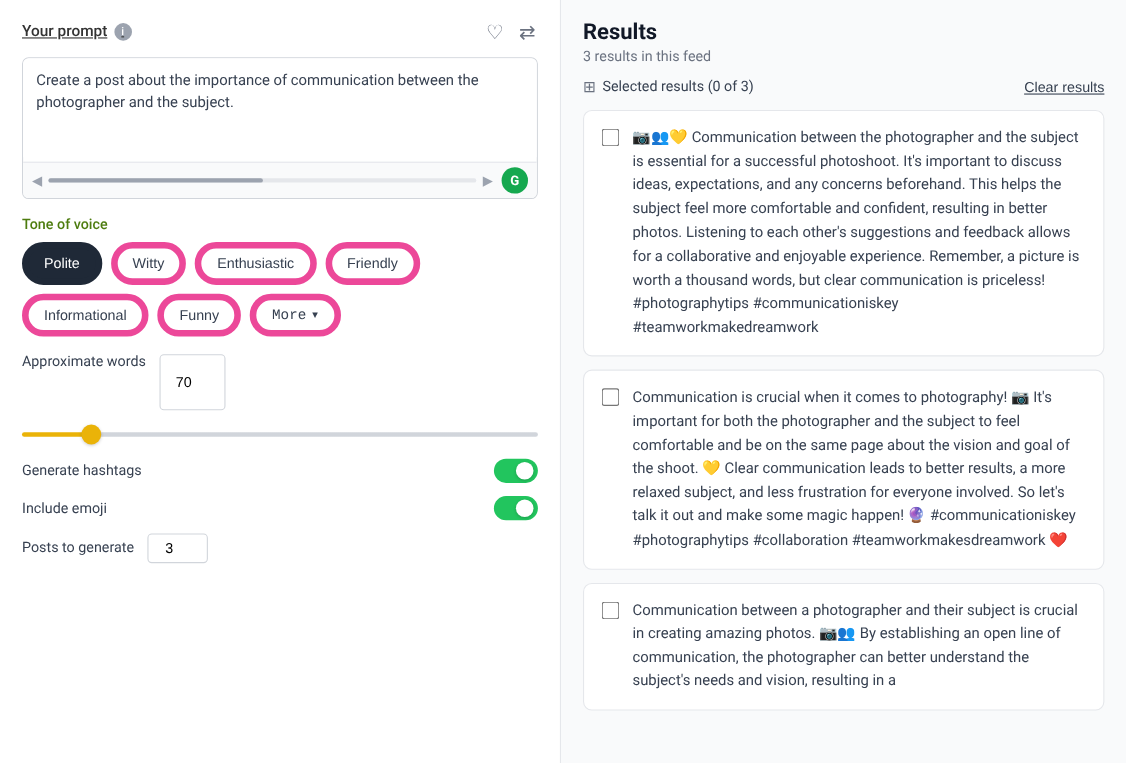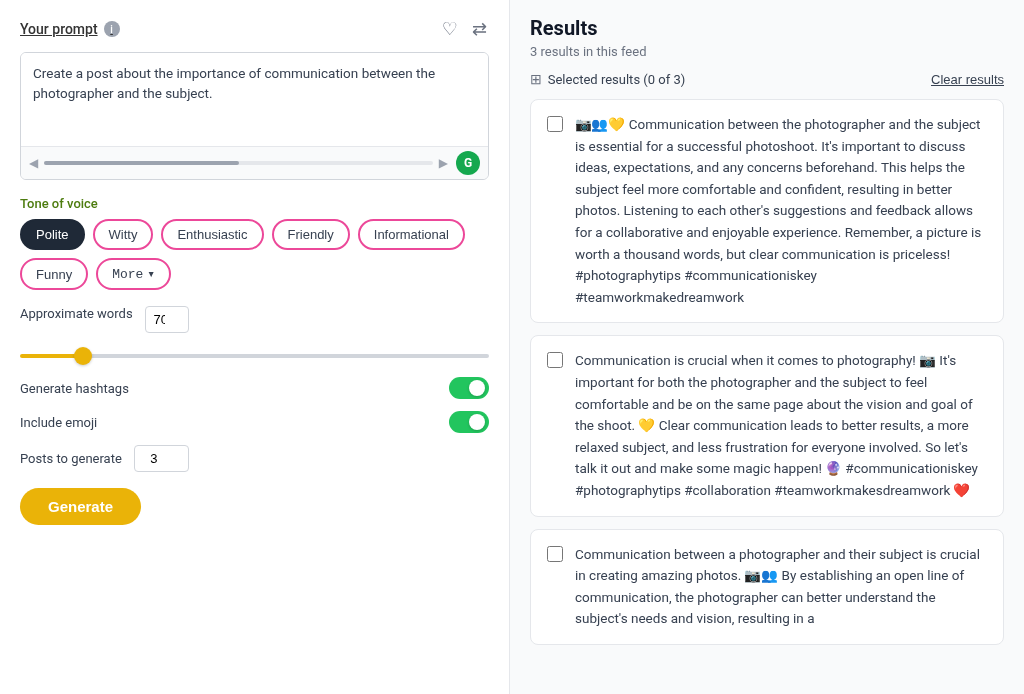--- a/index.html
+++ b/index.html
@@ -120,21 +120,21 @@
     .tone-buttons {
       display: flex;
       flex-wrap: wrap;
       gap: 8px;
       margin-bottom: 16px;
     }
 
     .tone-btn {
       padding: 6px 14px;
       border-radius: 20px;
-      border: 2px solid #ec4899;
+      border: 6px solid #ec4899;
       background: white;
       cursor: pointer;
       font-size: 13px;
       color: #374151;
       transition: all 0.15s;
     }
 
     .tone-btn.active {
       background: #1f2937;
       color: white;
@@ -155,22 +155,22 @@
       margin-bottom: 12px;
     }
 
     .approx-label {
       font-size: 13px;
       color: #374151;
       white-space: nowrap;
     }
 
     .words-input {
-      width: 44px;
-      padding: 5px 8px;
+      width: 60px;
+      padding: 17px 8px;
       border: 1px solid #d1d5db;
       border-radius: 4px;
       font-size: 13px;
       text-align: center;
       outline: none;
     }
 
     .slider-wrapper {
       margin-bottom: 16px;
     }
@@ -429,21 +429,20 @@
     </label>
   </div>
 
   
   <div class="posts-row">
     <span class="posts-label">Posts to generate</span>
     <input type="number" class="posts-input" value="3" style="">
   </div>
 
   
-  <button class="generate-btn">Generate</button>
 
 </div>
 
 <div class="right-panel">
 
   <div class="results-title">Results</div>
   <div class="results-count">3 results in this feed</div>
 
   <div class="results-toolbar">
     <div class="selected-results">

